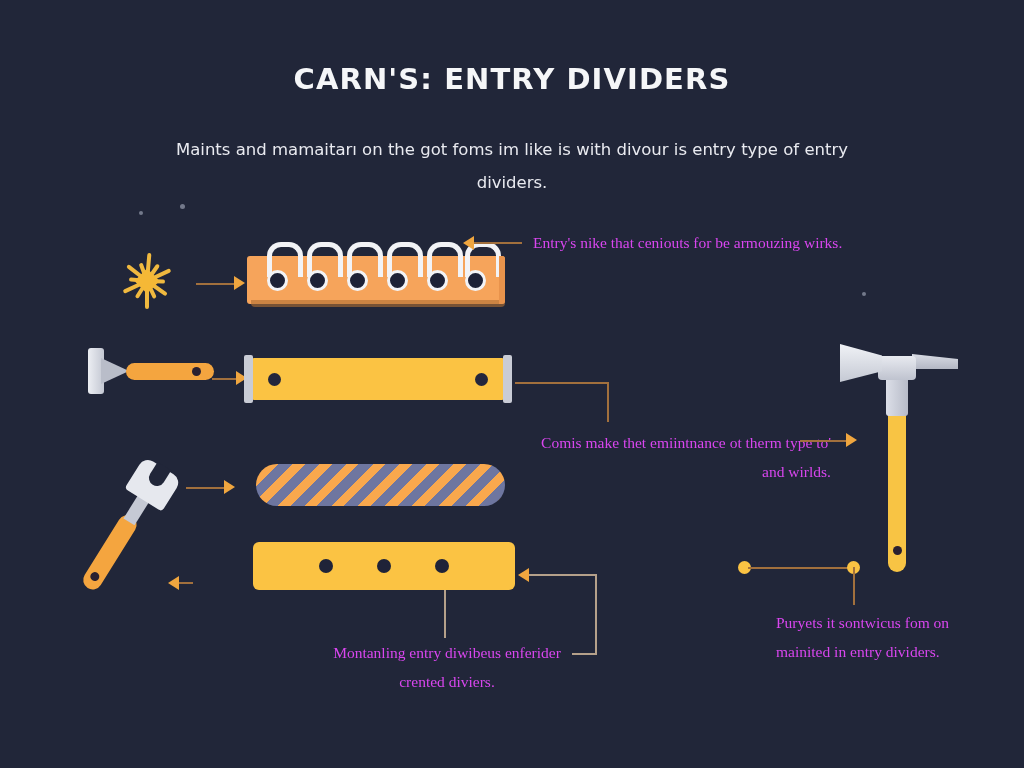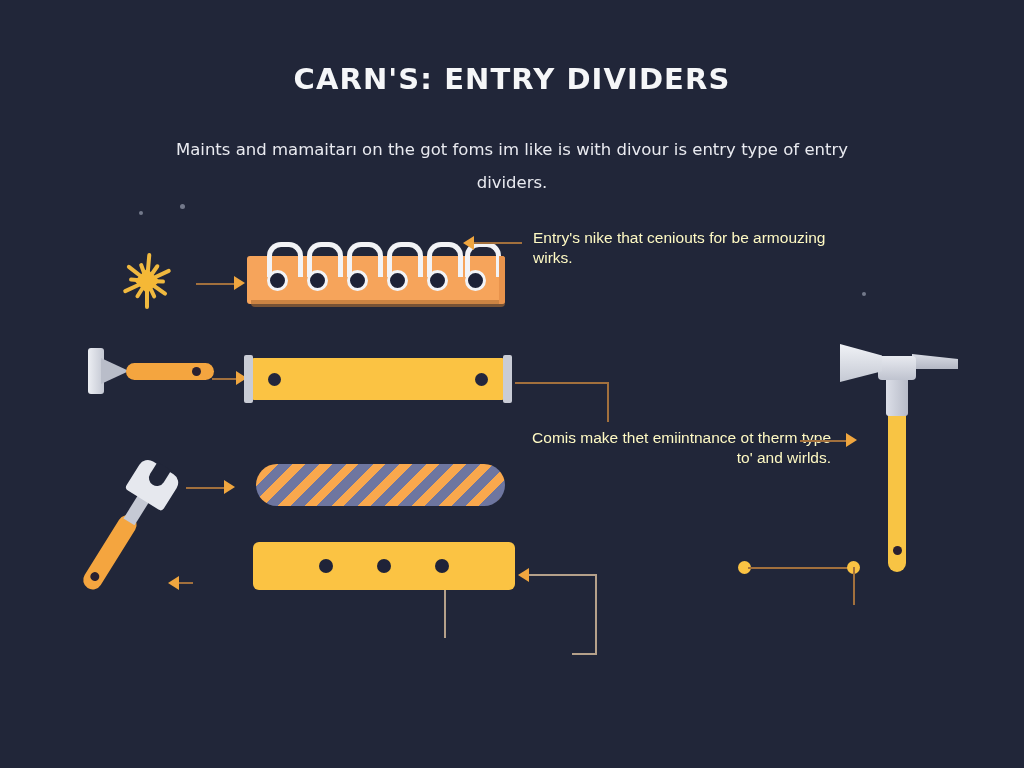--- a/index.html
+++ b/index.html
@@ -32,24 +32,24 @@
     left: 162px; top: 133px;
     width: 700px;
     text-align: center;
     color: #e9eaf0;
     font-size: 16.5px;
     line-height: 33px;
     font-family: "DejaVu Sans", sans-serif;
   }
   .anno {
     position: absolute;
-    color: #fef9c3;
+    color: #d946ef;
     font-size: 15.5px;
-    line-height: 20px;
-    font-family: Liberation Sans, sans-serif;
+    line-height: 29px;
+    font-family: Liberation Serif, serif;
   }
   #anno-1 { left: 533px; top: 228px; width: 330px; }
   #anno-2 { left: 531px; top: 428px; width: 300px; text-align: right; }
   #anno-3 { left: 312px; top: 638px; width: 270px; text-align:center; }
   #anno-4 { left: 776px; top: 608px; width: 210px; }
 
   
   .spark-dot {
     position: absolute;
     background: #b8bdd0;
@@ -358,34 +358,36 @@
     <div class="hole-r" style="left:66px;"></div>
     <div class="hole-r" style="left:124px;"></div>
     <div class="hole-r" style="left:182px;"></div>
   </div>
 
   <div class="line-v pale" style="left:444px; top:590px; height:48px;"></div>
 
   <div class="arrow-l" style="left:168px; top:576px;"></div>
   <div class="line-h" style="left:179px; top:582px; width:14px;"></div>
 
+  <div class="anno" id="anno-3">Montanling entry diwibeus enferider crented diviers.</div>
 
   <div class="arrow-l" style="left:518px; top:568px;"></div>
   <div class="line-h pale" style="left:529px; top:574px; width:68px;"></div>
   <div class="line-v pale" style="left:595px; top:574px; height:80px;"></div>
   <div class="line-h pale" style="left:572px; top:653px; width:25px;"></div>
 
   <div id="axe">
     <div class="a-handle"></div>
     <div class="a-hole"></div>
     <div class="a-neck"></div>
     <div class="a-spike"></div>
     <div class="a-eye"></div>
     <div class="a-blade-body"></div>
   </div>
 
   <div class="node-dot" style="left:738px; top:561px;"></div>
   <div class="line-h" style="left:748px; top:567px; width:106px;"></div>
   <div class="node-dot" style="left:847px; top:561px;"></div>
   <div class="line-v" style="left:853px; top:567px; height:38px;"></div>
 
+  <div class="anno" id="anno-4">Puryets it sontwicus fom on mainited in entry dividers.</div>
 
 </div>
 
 </body></html>

